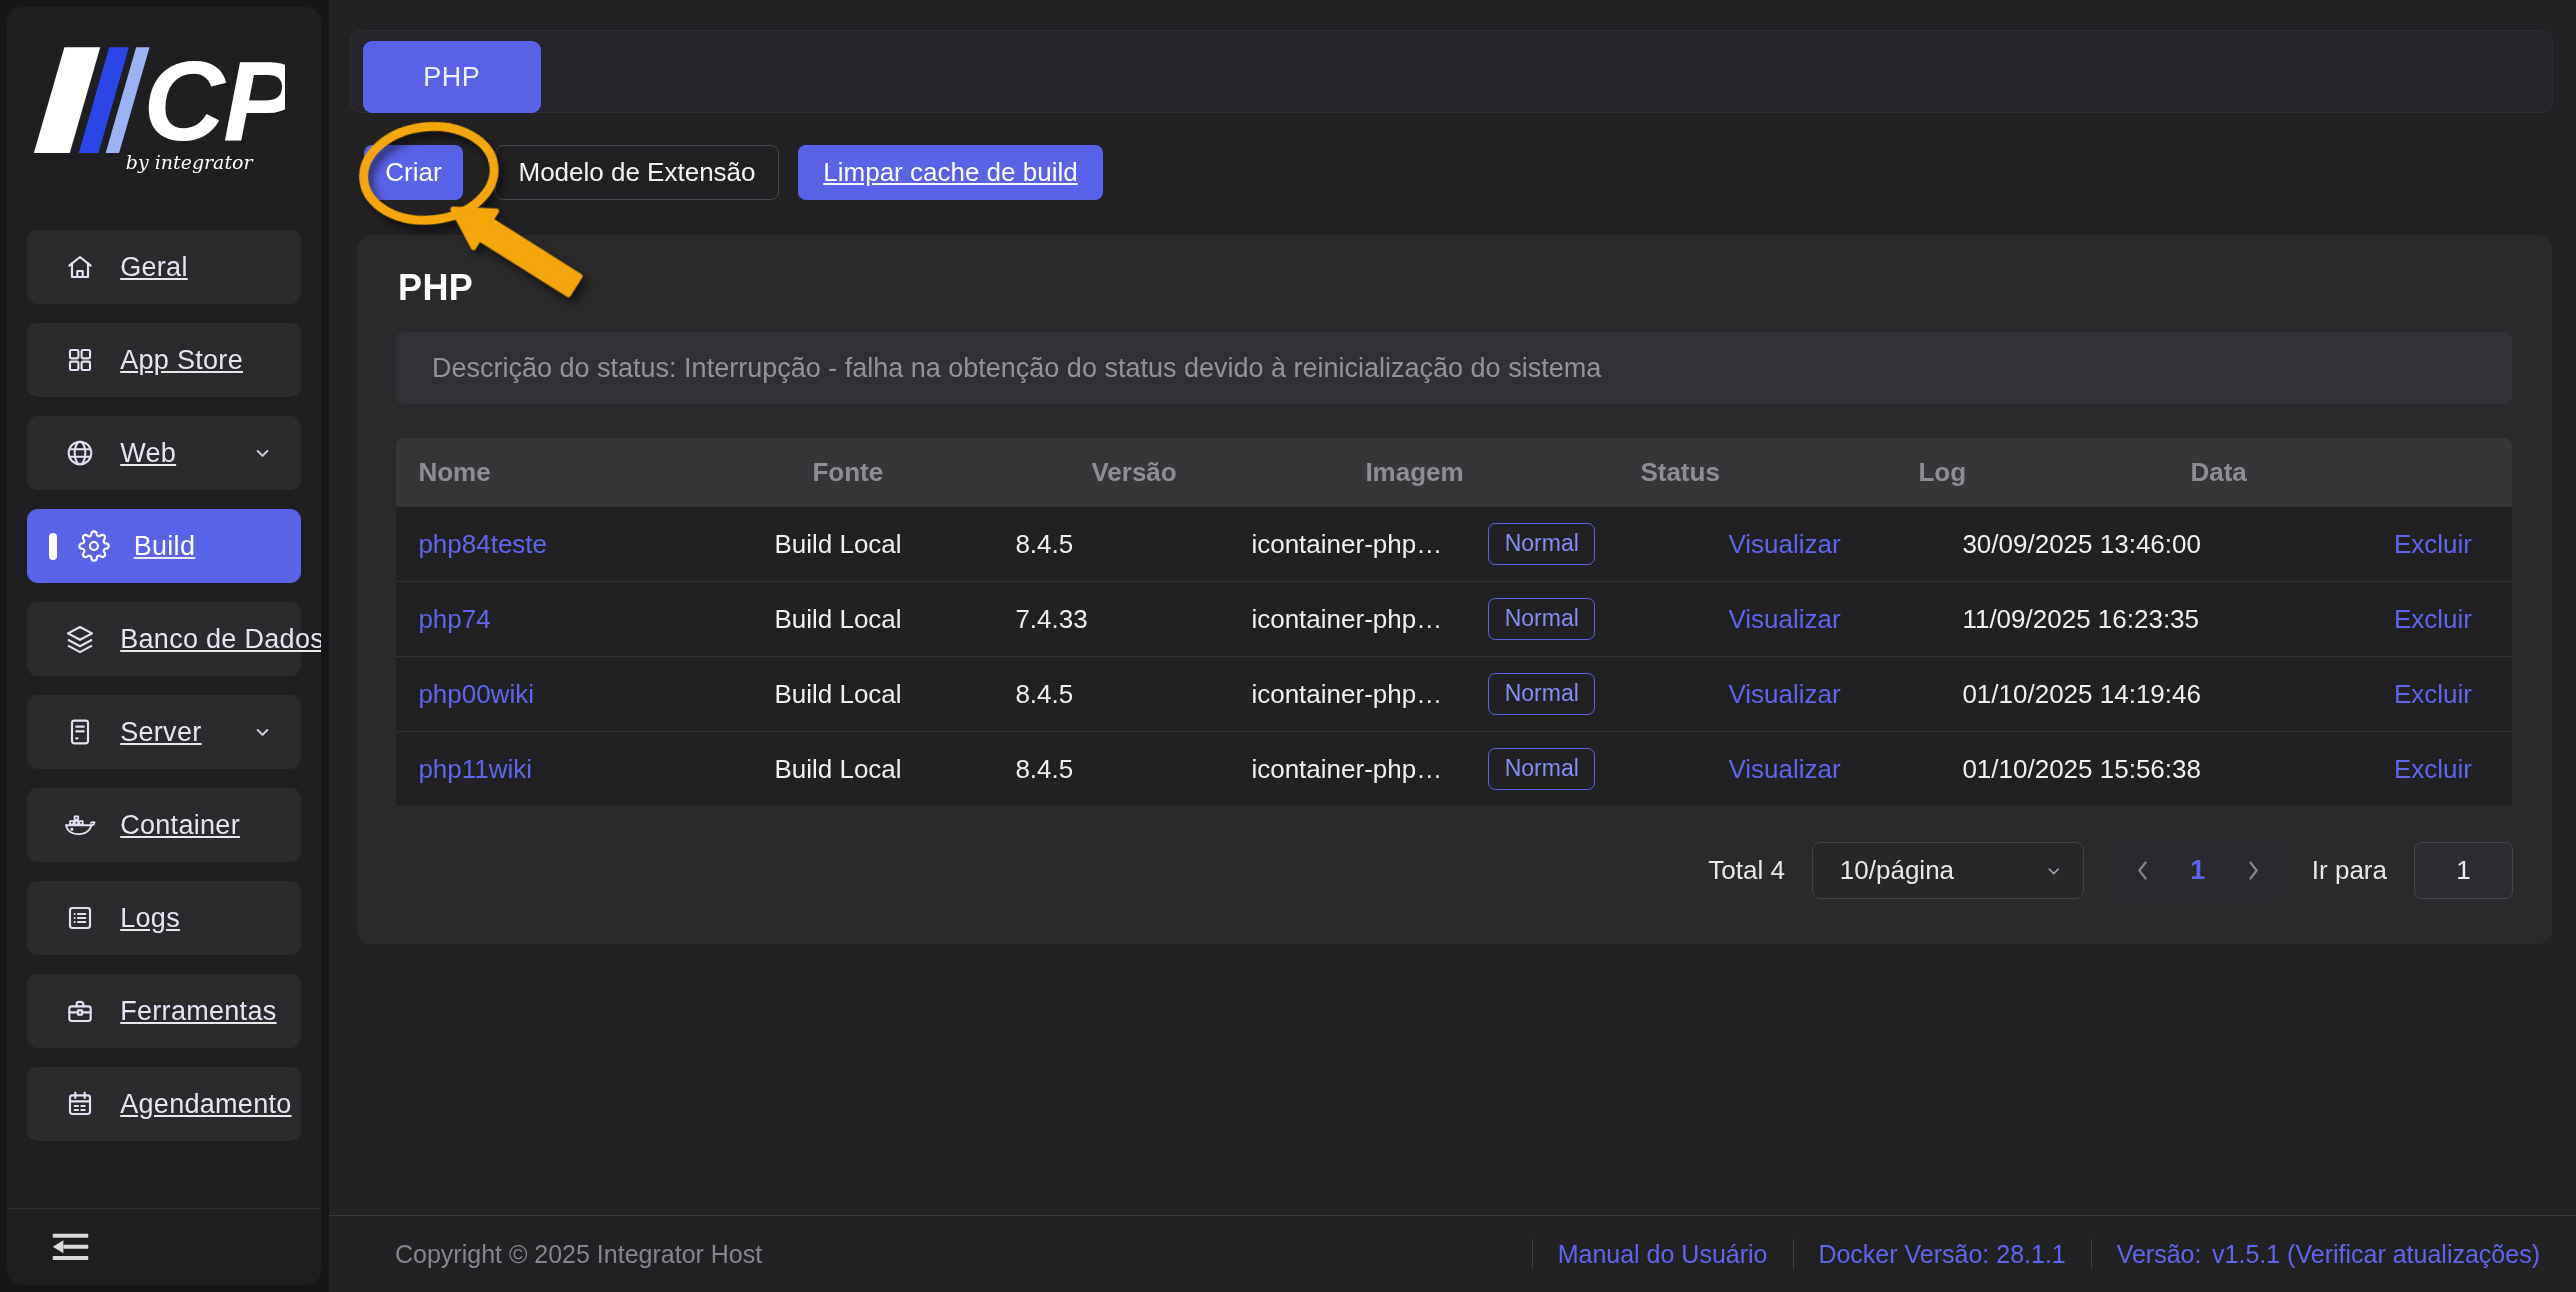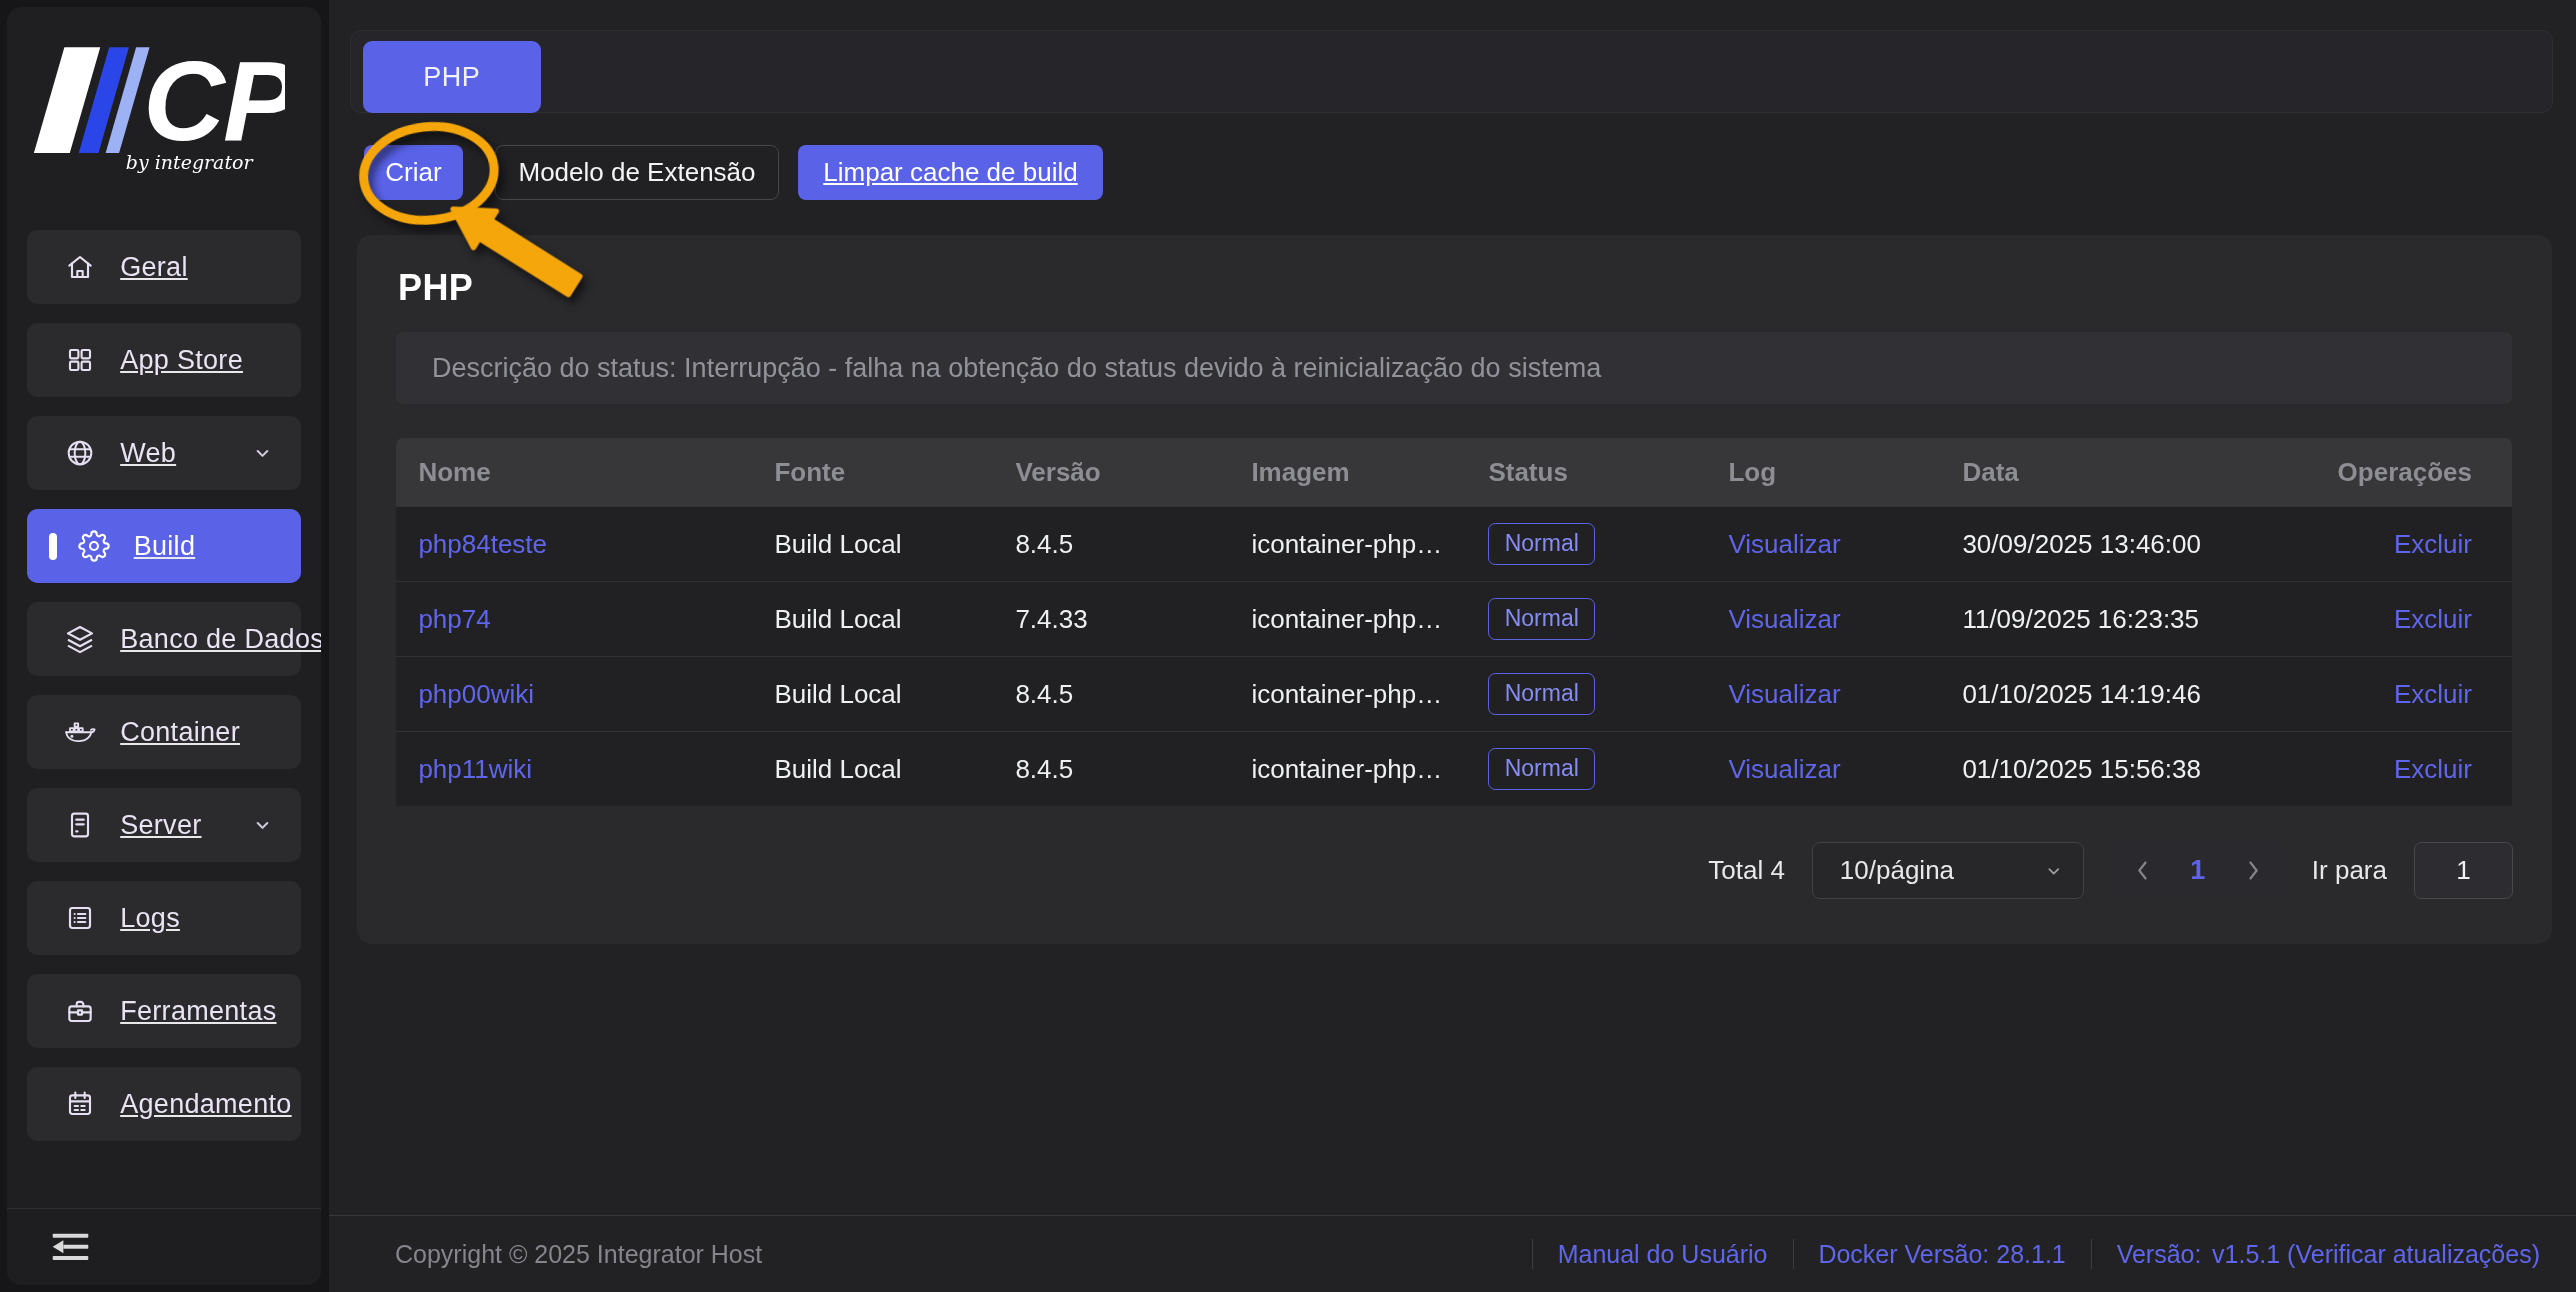--- a/index.html
+++ b/index.html
@@ -60,21 +60,21 @@
   .panel-title { position:absolute; left:41px; top:32px; font-size:36px; font-weight:800; color:#ffffff; letter-spacing:0.4px; }
   .desc-box {
     position:absolute; left:39px; top:97px; width:2116px; height:72px;
     background:#313135; border-radius:7.2px; display:flex; align-items:center; padding-left:36px;
     color:#92929a; font-size:27px;
   }
   .table { position:absolute; left:39px; top:203px; width:2116px; }
   .t-head {
     display:grid; grid-template-columns:356px 241px 236px 237px 240px 234px 328px 247px;
     height:68px; background:#373739; border-radius:7.2px 7.2px 0 0; align-items:center;
-    color:#8d8d94; font-size:26px; font-weight:700;
+    color:#8d8d94; font-size:26px; font-weight:700;gap:38px;
   }
   .t-row {
     display:grid; grid-template-columns:356px 241px 236px 237px 240px 234px 328px 247px;
     height:75px; background:#212124; align-items:center; font-size:26px; color:#eef0f2;
     border-top:0.9px solid #323236;
   }
   .t-head > div, .t-row > div { padding-left:22.4px; white-space:nowrap; overflow:hidden; }
   .t-head > div:last-child, .t-row > div:last-child { text-align:right; padding-right:43px; }
   .cell-link { color:#5f66eb; cursor:pointer; }
   .badge {
@@ -188,44 +188,44 @@
             <path d="m3 12.6 9 4.8 9-4.8"></path>
             <path d="m3 17 9 4.8L21 17"></path>
           </svg>
       </span>
       <span class="lbl">Banco de Dados</span>
     </div>
 
 
     <div class="nav-item">
       <span class="icon">
+        <svg width="32" height="32" viewBox="0 0 24 24" fill="none" stroke="currentColor" stroke-width="1.6" stroke-linecap="round">
+            <rect x="6" y="3.5" width="12" height="17" rx="1.8"></rect>
+            <path d="M9.2 8h5.6M9.2 11.5h5.6"></path>
+            <path d="M9.2 16.8h.9"></path>
+          </svg>
+      </span>
+      <span class="lbl">Server</span>
+      <span class="chev">
+        <svg width="23" height="23" viewBox="0 0 24 24" fill="none" stroke="currentColor" stroke-width="2.2" stroke-linecap="round" stroke-linejoin="round">
+            <path d="M7 10l5 5 5-5"></path>
+          </svg>
+      </span>
+    </div>
+
+    <div class="nav-item">
+      <span class="icon">
         <svg width="34" height="34" viewBox="0 0 24 24" fill="none" stroke="currentColor" stroke-width="1.3" stroke-linecap="round" stroke-linejoin="round">
           <path d="M5 9.3h2.5v2.3H5zM8.2 9.3h2.5v2.3H8.2zM11.4 9.3h2.5v2.3h-2.5zM8.2 5.9h2.5v2.3H8.2z"></path>
           <path d="M2.3 12.2h18.2c.9-.3 1.6-1 1.8-2-.9-.3-1.9-.2-2.6.3"></path>
           <path d="M2.3 12.2c.2 2.2 1.5 4 3.5 5.1 2 1.1 4.6 1.4 7 1 2.6-.4 4.9-1.7 6.2-3.7.5-.8.8-1.6.9-2.4"></path>
           <circle cx="6.3" cy="15" r="0.45" fill="currentColor"></circle>
         </svg>
       </span>
       <span class="lbl">Container</span>
-    </div>
-
-    <div class="nav-item">
-      <span class="icon">
-        <svg width="32" height="32" viewBox="0 0 24 24" fill="none" stroke="currentColor" stroke-width="1.6" stroke-linecap="round">
-            <rect x="6" y="3.5" width="12" height="17" rx="1.8"></rect>
-            <path d="M9.2 8h5.6M9.2 11.5h5.6"></path>
-            <path d="M9.2 16.8h.9"></path>
-          </svg>
-      </span>
-      <span class="lbl">Server</span>
-      <span class="chev">
-        <svg width="23" height="23" viewBox="0 0 24 24" fill="none" stroke="currentColor" stroke-width="2.2" stroke-linecap="round" stroke-linejoin="round">
-            <path d="M7 10l5 5 5-5"></path>
-          </svg>
-      </span>
     </div>
 
     <div class="nav-item">
       <span class="icon">
         <svg width="32" height="32" viewBox="0 0 24 24" fill="none" stroke="currentColor" stroke-width="1.6" stroke-linecap="round">
             <rect x="4.5" y="4.5" width="15" height="15" rx="1.8"></rect>
             <path d="M10.5 9h5.5M10.5 12h5.5M10.5 15h5.5"></path>
             <path d="M8 9h.01M8 12h.01M8 15h.01"></path>
           </svg>
       </span>

